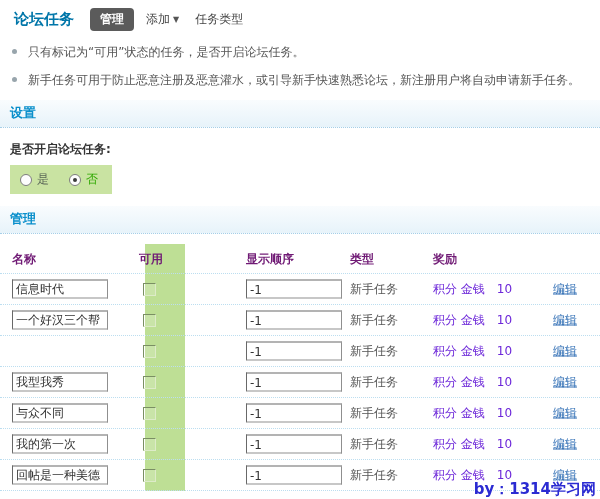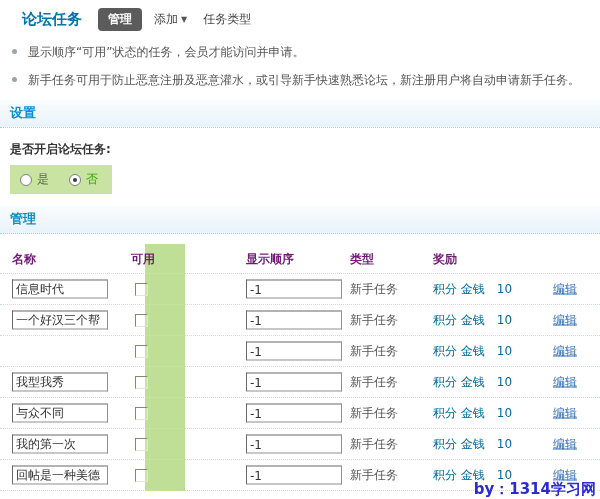--- a/index.html
+++ b/index.html
@@ -3,21 +3,21 @@
 <meta charset="utf-8">
 <style>
   * { box-sizing: border-box; }
   html,body { margin:0; padding:0; }
   body {
     width:600px; height:499px; position:relative; overflow:hidden;
     background:#ffffff; color:#555;
     font-family:"DejaVu Sans", sans-serif; font-size:12px;
   }
   
-  .top-header { padding:8px 10px 0 22px; display:flex; align-items:center; }
+  .top-header { padding:8px 10px 0 14px; display:flex; align-items:center; }
   .page-title { font-size:15px; font-weight:bold; color:#0076A9; margin-right:16px; }
   .tab-pill {
     background:#5B5B5B; color:#fff; font-weight:bold; font-size:12px;
     padding:3px 10px; border-radius:4px; margin-right:12px; cursor:pointer;
   }
   .menu-item { color:#444; font-weight:normal; margin-right:16px; cursor:pointer; white-space:nowrap; }
   .caret { font-size:8px; color:#555; margin-left:3px; vertical-align:1px; }
   
   .notes { margin:13px 10px 0 10px; }
   .note { position:relative; padding-left:18px; margin-bottom:12px; color:#555; line-height:16px; }
@@ -54,24 +54,24 @@
   .task-table { position:relative; margin-top:10px; }
   .green-col {
     position:absolute; left:145px; top:0; bottom:0; width:40px;
     background:#BEDF95; z-index:0;
   }
   .thead-row, .trow { position:relative; z-index:1; border-bottom:1px dotted #BCDEF0; }
   .thead-row { height:30px; }
   .trow { height:31px; }
   .cell { position:absolute; top:50%; transform:translateY(-50%); white-space:nowrap; }
   .c-name   { left:12px; }
-  .c-check  { left:131px; width:20px; text-align:center; }
+  .c-check  { left:139px; width:20px; text-align:center; }
   .c-order  { left:208px;margin-left:38px; }
   .c-type   { left:350px; color:#555; }
-  .c-reward { left:433px; color:#0369a1; }
+  .c-reward { left:433px; color:#6d28d9; }
   .c-edit   { left:553px; }
   .th { font-weight:bold; color:#701a75; }
   .reward-value { margin-left:12px; }
   .edit-link { color:#2E6DB4; text-decoration:underline; cursor:pointer; }
   .txt-input {
     width:96px; height:19px; padding:1px 3px; font-size:12px; color:#333;
     font-family:"DejaVu Sans", sans-serif;
     border:1px solid #8F8F8F; border-top-color:#686868; border-left-color:#686868;
     background:#fff;
   }
@@ -100,21 +100,21 @@
   <span class="page-title">论坛任务</span>
   <span class="tab-pill">管理</span>
   <span class="menu-item"><span>添加</span><span class="caret">▼</span></span>
   <span class="menu-item">任务类型</span>
 </div>
 
 
 <div class="notes">
   <div class="note">
     <span class="dot"></span>
-    <span>显示顺序“可用”状态的任务，会员才能访问并申请。</span>
+    <span>只有标记为“可用”状态的任务，是否开启论坛任务。</span>
   </div>
   <div class="note">
     <span class="dot"></span>
     <span>新手任务可用于防止恶意注册及恶意灌水，或引导新手快速熟悉论坛，新注册用户将自动申请新手任务。</span>
   </div>
 </div>
 
 
 <div class="section-bar">设置</div>
 <div class="question-label">是否开启论坛任务:</div>

